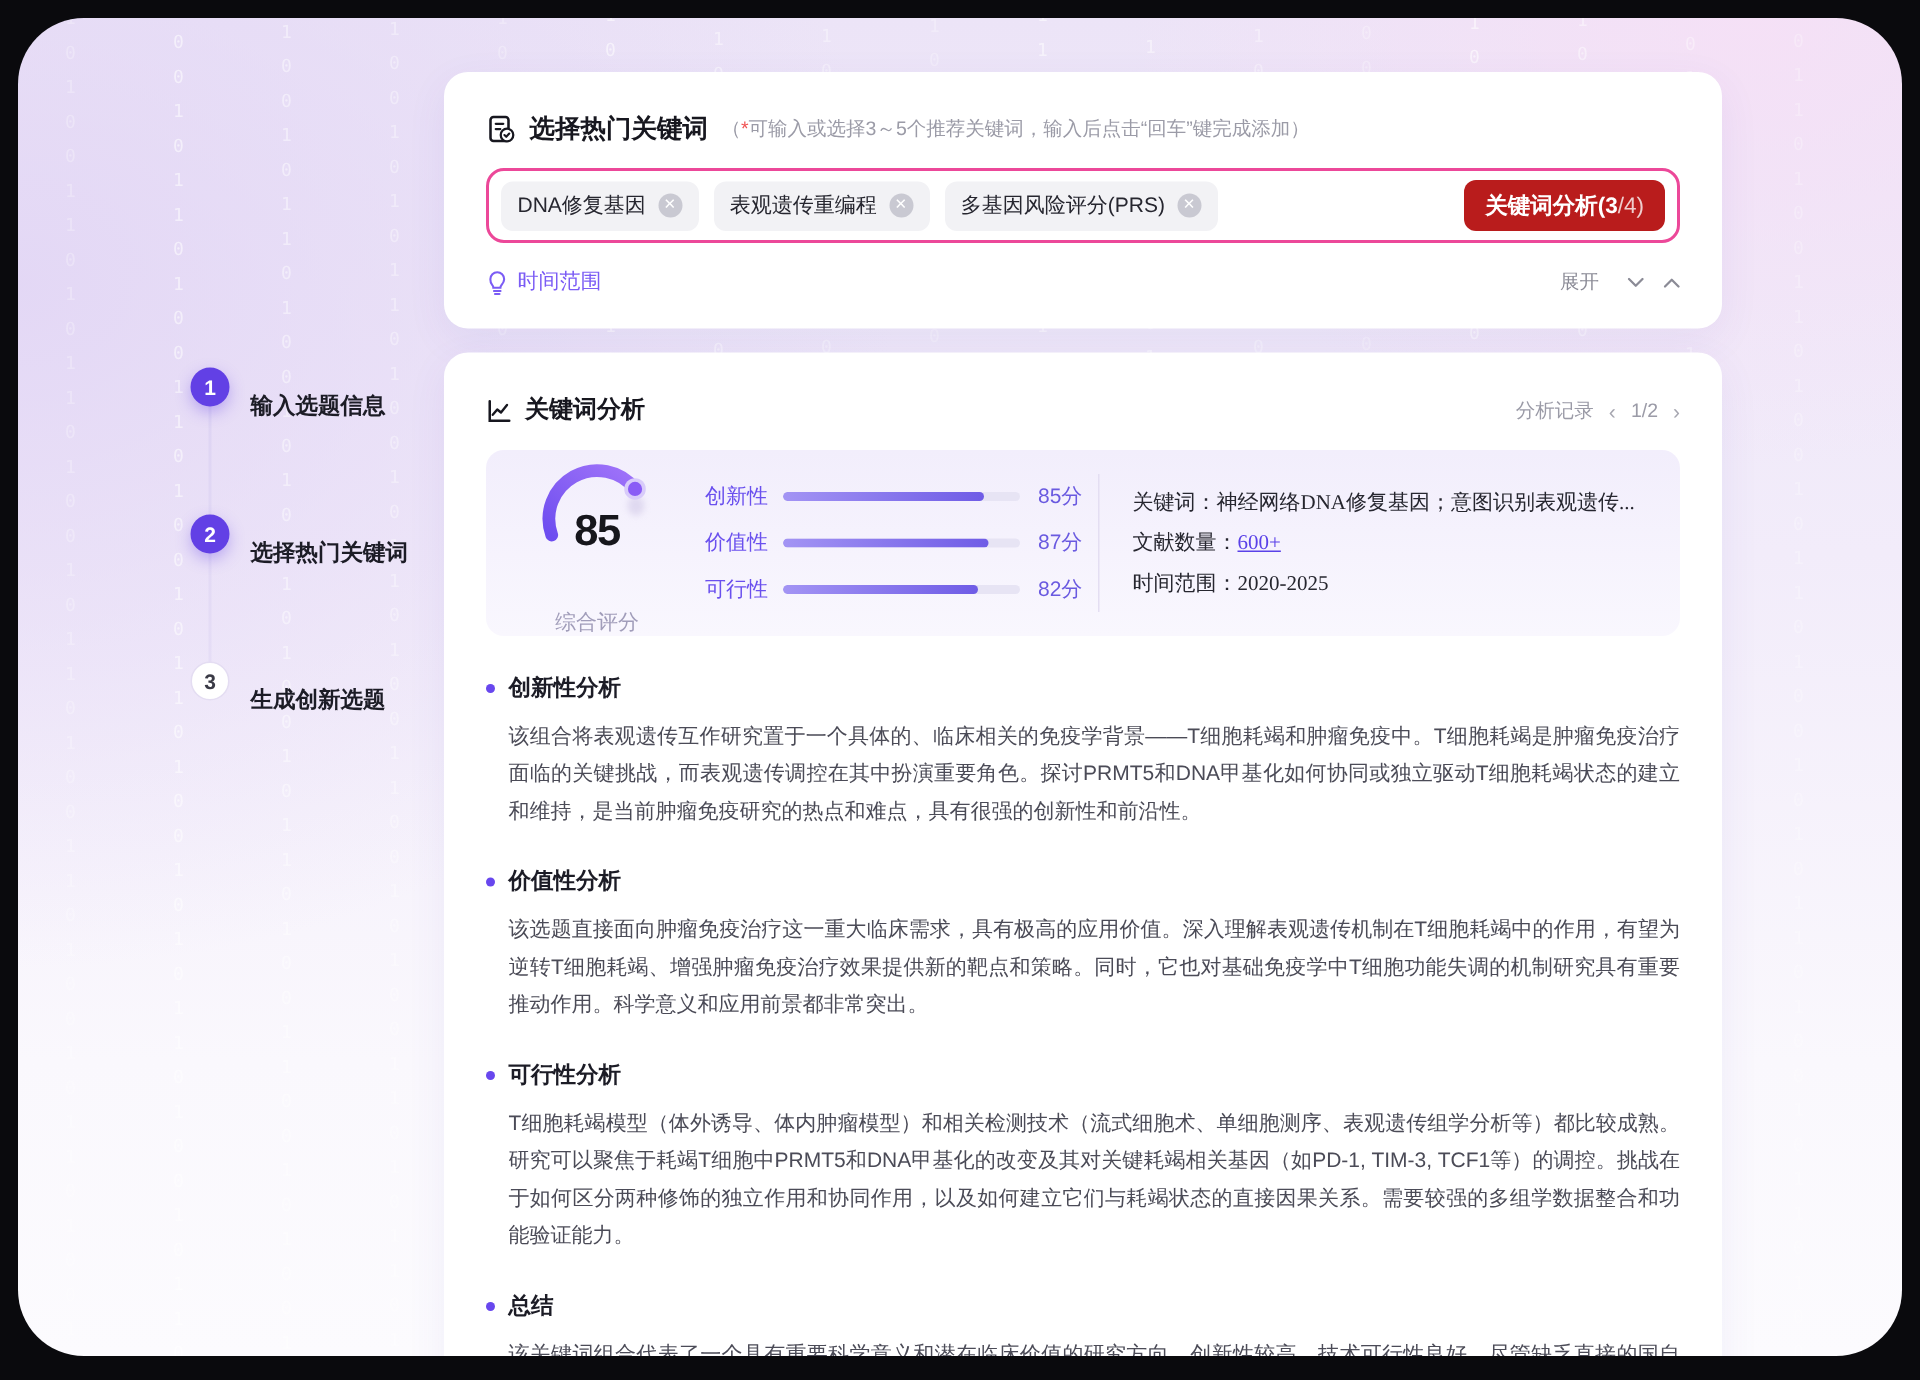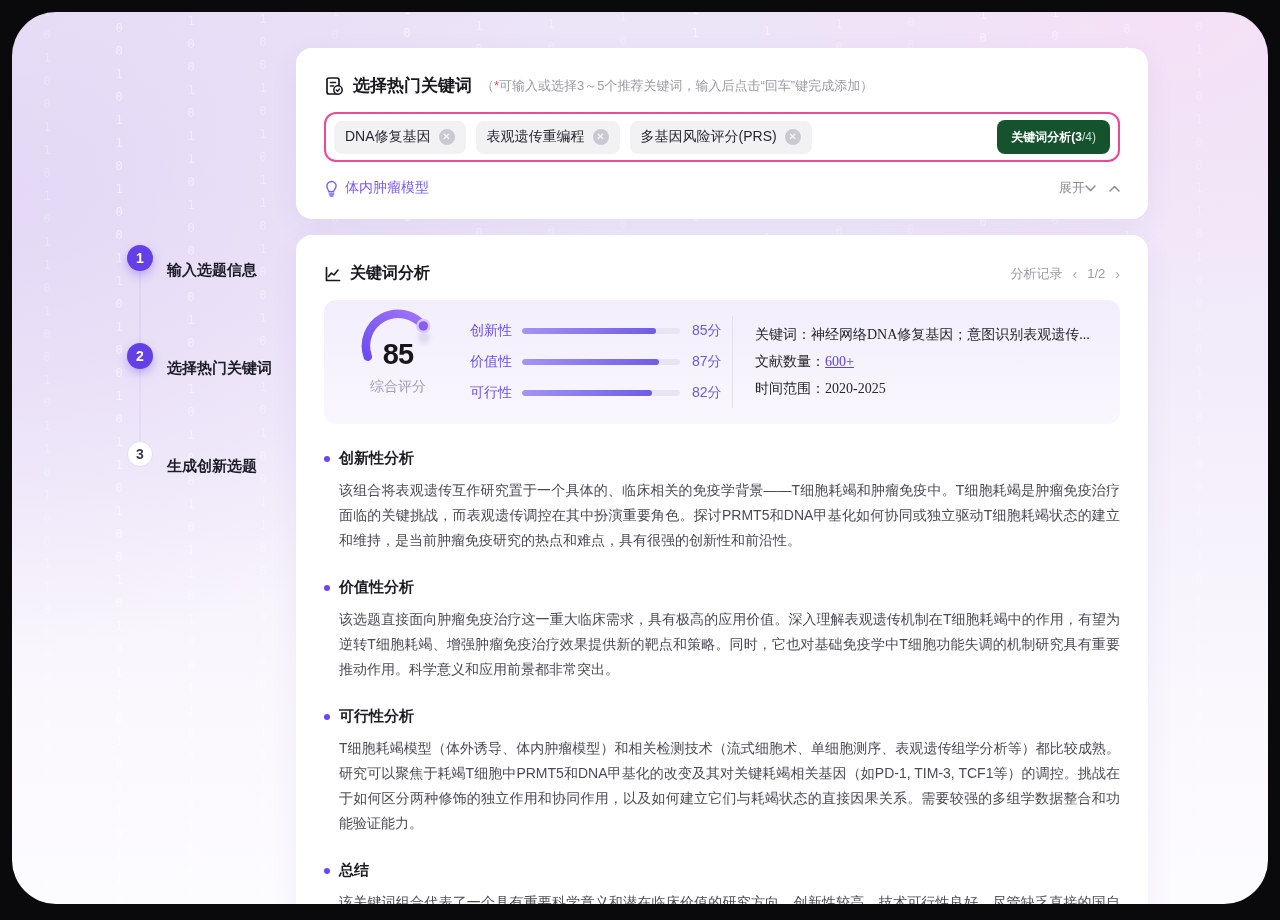--- a/index.html
+++ b/index.html
@@ -47,42 +47,42 @@
   .kw-hint { font-size:13px; color:#9b9ba7; }
   .kw-hint .star { color:#f05252; }
   .kw-inputbox { margin-top:15px; min-height:46px; border:2px solid #ec4899;
     border-radius:12px; display:flex; align-items:center; gap:10px; padding:6px 8px; }
   .tag { display:inline-flex; align-items:center; gap:8px; background:#f2f2f5;
     border-radius:8px; height:33px; padding:0 11px; font-size:14px; color:#26262f;
     white-space:nowrap; }
   .tag-x { width:16px; height:16px; border-radius:50%; background:#c9c9d2; color:#fff;
     font-size:10px; line-height:16px; text-align:center; cursor:pointer; display:inline-block; }
   .kw-spacer { flex:1; }
-  .analyze-btn { background:#14532d; color:#fff; border:none; border-radius:8px;
-    height:34px; padding:0 14px; font-size:12px; font-weight:bold; cursor:pointer;
+  .analyze-btn { background:#b91c1c; color:#fff; border:none; border-radius:8px;
+    height:34px; padding:0 14px; font-size:15px; font-weight:bold; cursor:pointer;
     display:inline-flex; align-items:center; font-family:inherit; }
   .analyze-btn .dim { opacity:.78; font-weight:normal; }
   .kw-footer { margin-top:17px; display:flex; align-items:center; }
   .recommend { display:inline-flex; align-items:center; gap:6px; color:#7b5cf5;
     font-size:14px; }
-  .expand { margin-left:auto; display:inline-flex; align-items:center; gap:0;
+  .expand { margin-left:auto; display:inline-flex; align-items:center; gap:19px;
     color:#8b8b96; font-size:13px; cursor:pointer; }
   .caret-up { margin-left:13px; color:#8b8b96; cursor:pointer; display:inline-flex; }
   
   .an-header { display:flex; align-items:center; gap:8px;text-align:right; }
   .an-title { font-size:16px; font-weight:bold; color:#17171f; }
   .an-history { margin-left:auto; display:inline-flex; align-items:center; gap:10px;
     color:#9b9ba7; font-size:13px; }
   .pg-arrow { color:#a6a6b0; font-size:14px; cursor:pointer; line-height:1; }
   
   .score-strip { margin-top:16px; border-radius:12px; height:124px;
     background:linear-gradient(180deg,#f2eefc,#f9f7fe); display:flex; align-items:stretch;
     padding:0 0 0 22px; }
   .gauge-box { width:104px; display:flex; flex-direction:column; align-items:center;
-    justify-content:flex-start; position:relative; padding-top:6px; }
+    justify-content:space-between; position:relative; padding-top:6px; }
   .gauge-wrap { position:relative; width:96px; height:70px; }
   .gauge-num { position:absolute; left:0; right:0; top:32px; text-align:center;
     font-size:29px; font-weight:bold; color:#16161c; letter-spacing:-1px; }
   .gauge-label { font-size:14px; color:#a19dba; margin-top:2px; }
   .metrics { display:flex; flex-direction:column; justify-content:center; gap:13px;
     margin-left:20px; width:252px; }
   .metric-row { display:flex; align-items:center; }
   .metric-label { width:52px; font-size:14px; color:#6a50ee; }
   .bar { width:158px; height:6px; border-radius:3px; background:#e7e4f4; overflow:hidden; }
   .bar-fill { display:block; height:100%; border-radius:3px;
@@ -182,21 +182,21 @@
 
       <div class="kw-footer">
         <span class="recommend">
           <span class="icon">
             <svg width="15" height="17" viewBox="0 0 15 17" fill="none">
               <path d="M7.5 1.5a4.6 4.6 0 0 1 4.6 4.6c0 1.7-.9 2.8-1.7 3.8-.5.6-.8 1.2-.8 1.9H4.9c0-.7-.3-1.3-.8-1.9C3.3 8.9 2.9 7.8 2.9 6.1A4.6 4.6 0 0 1 7.5 1.5z" stroke="#7b5cf5" stroke-width="1.4"></path>
               <line x1="5.3" y1="14" x2="9.7" y2="14" stroke="#7b5cf5" stroke-width="1.4" stroke-linecap="round"></line>
               <line x1="6" y1="16" x2="9" y2="16" stroke="#7b5cf5" stroke-width="1.4" stroke-linecap="round"></line>
             </svg>
           </span>
-          <span>体内肿瘤模型</span>
+          <span>时间范围</span>
         </span>
         <span class="expand">
           <span>展开</span>
           <span class="icon">
             <svg width="11" height="7" viewBox="0 0 11 7" fill="none">
                 <path d="M1 1l4.5 4.5L10 1" stroke="#8b8b96" stroke-width="1.5" stroke-linecap="round" stroke-linejoin="round"></path>
               </svg>
           </span>
         </span>
         <span class="caret-up">

